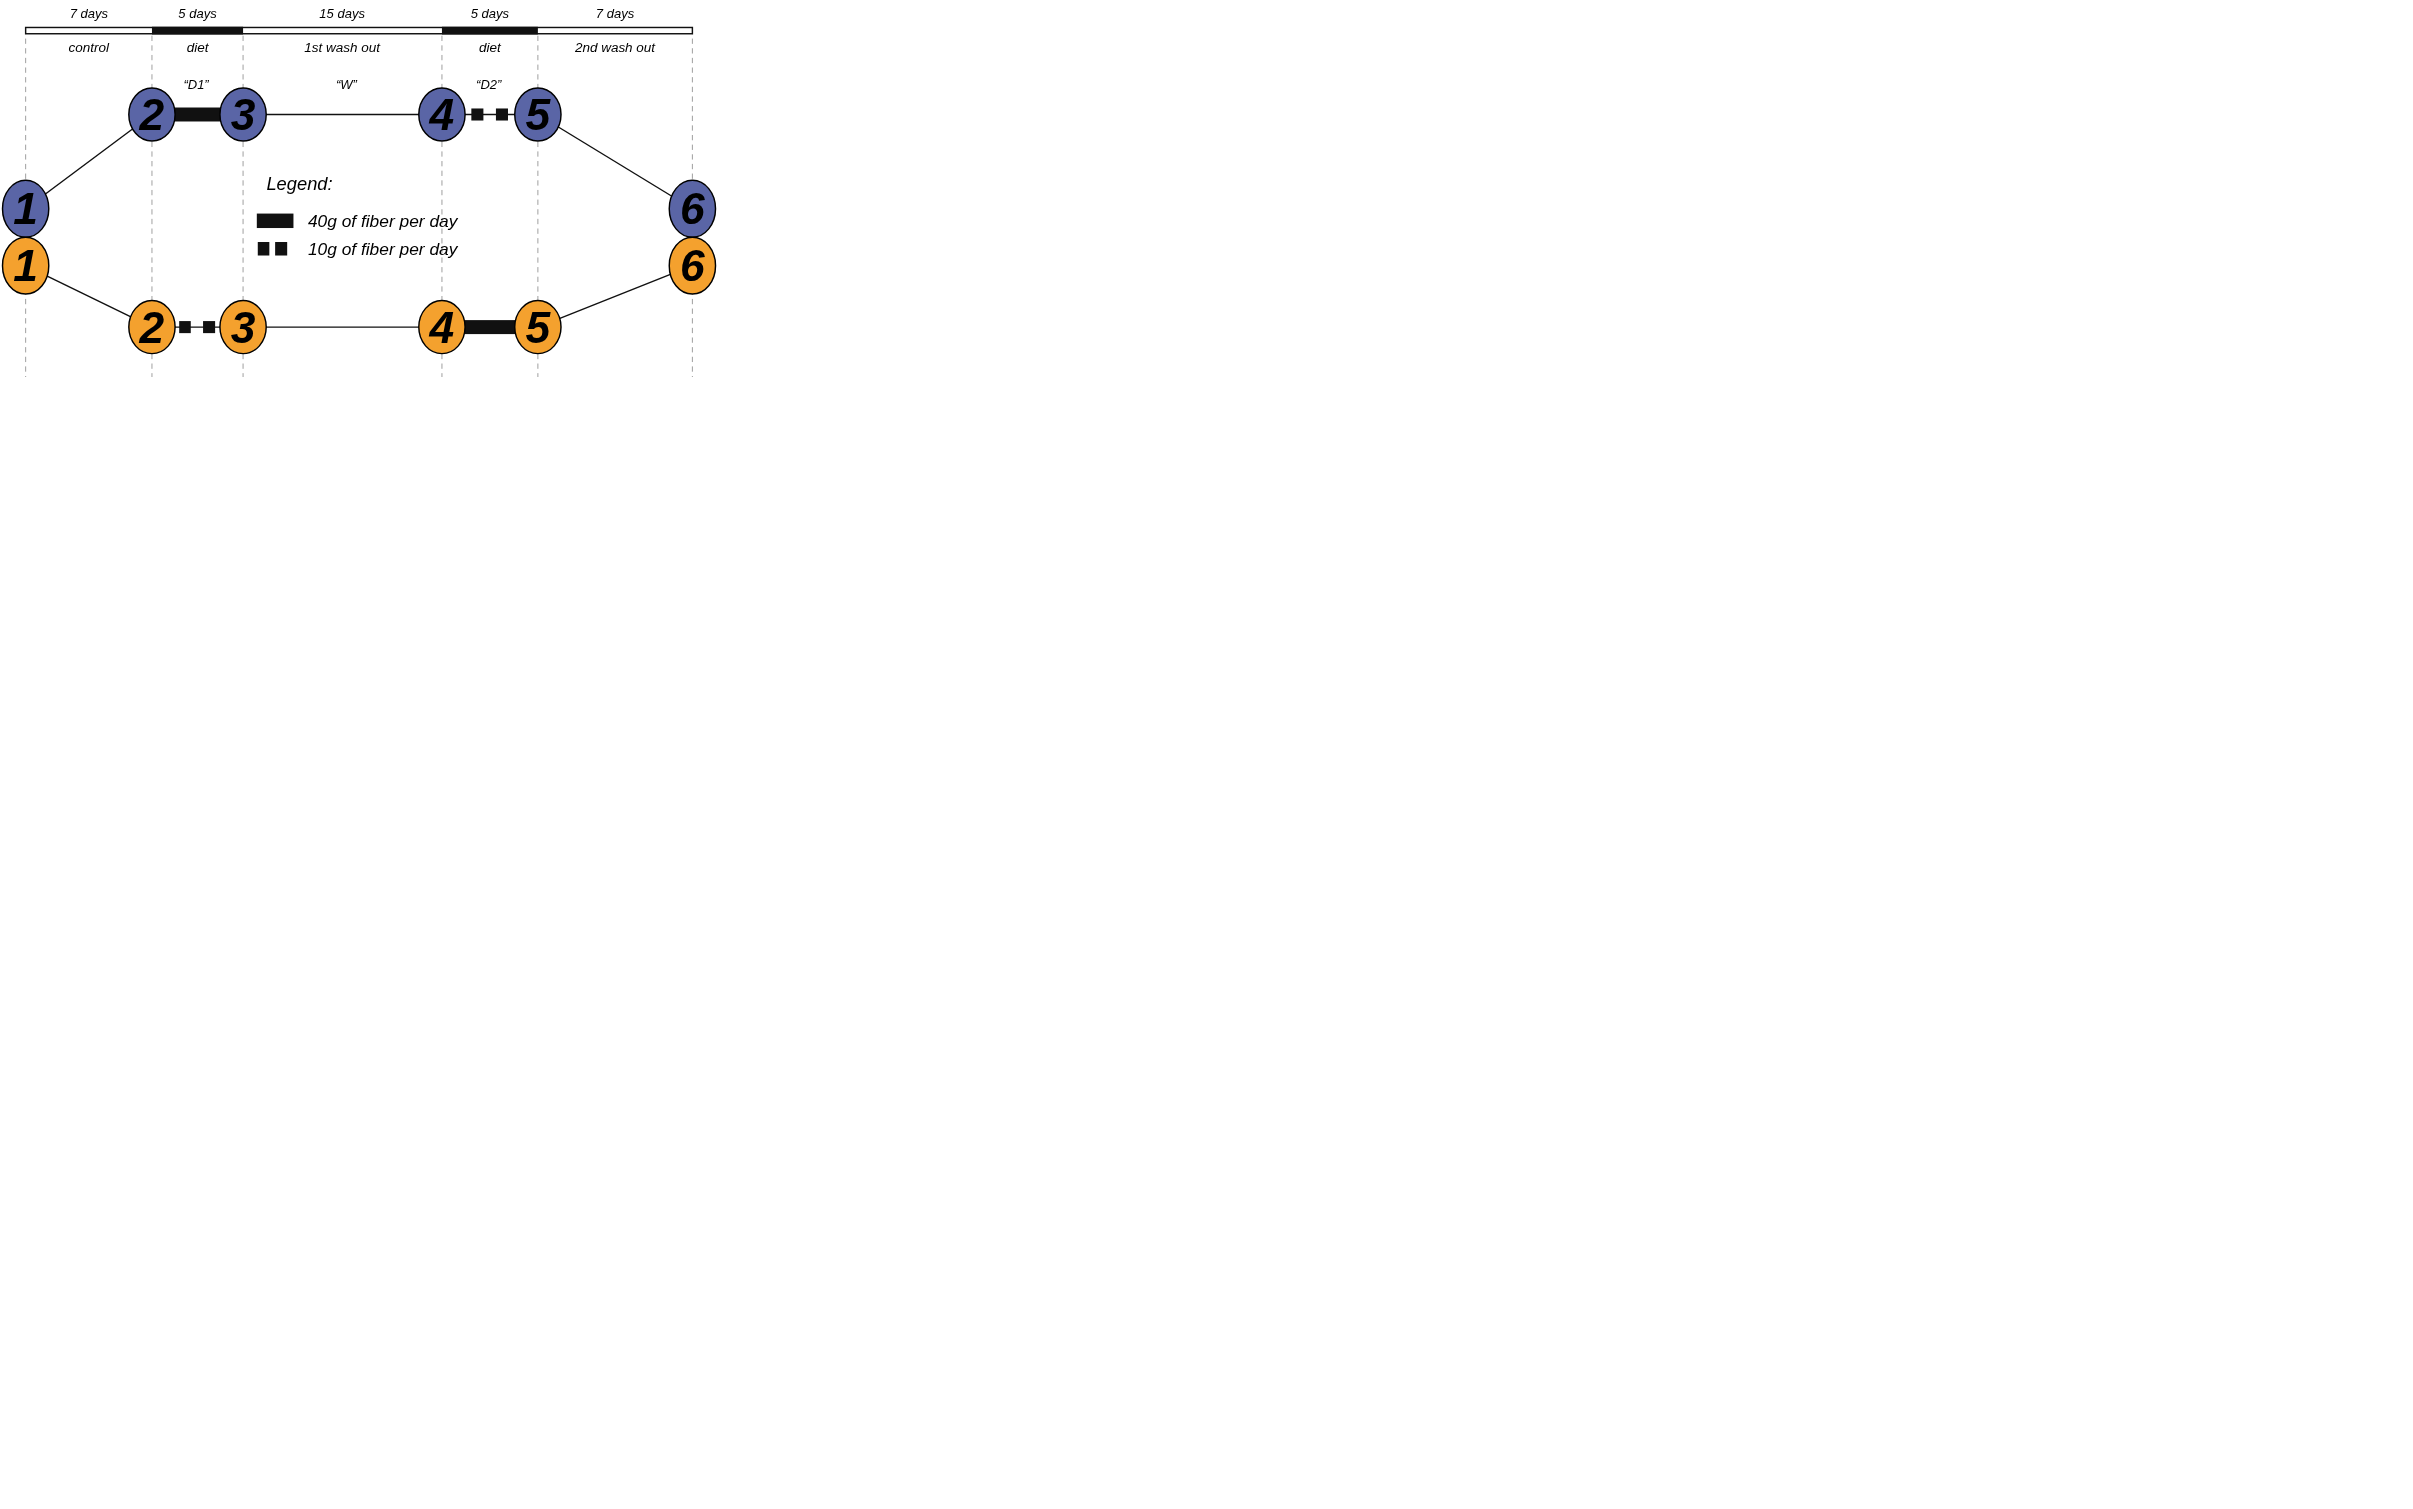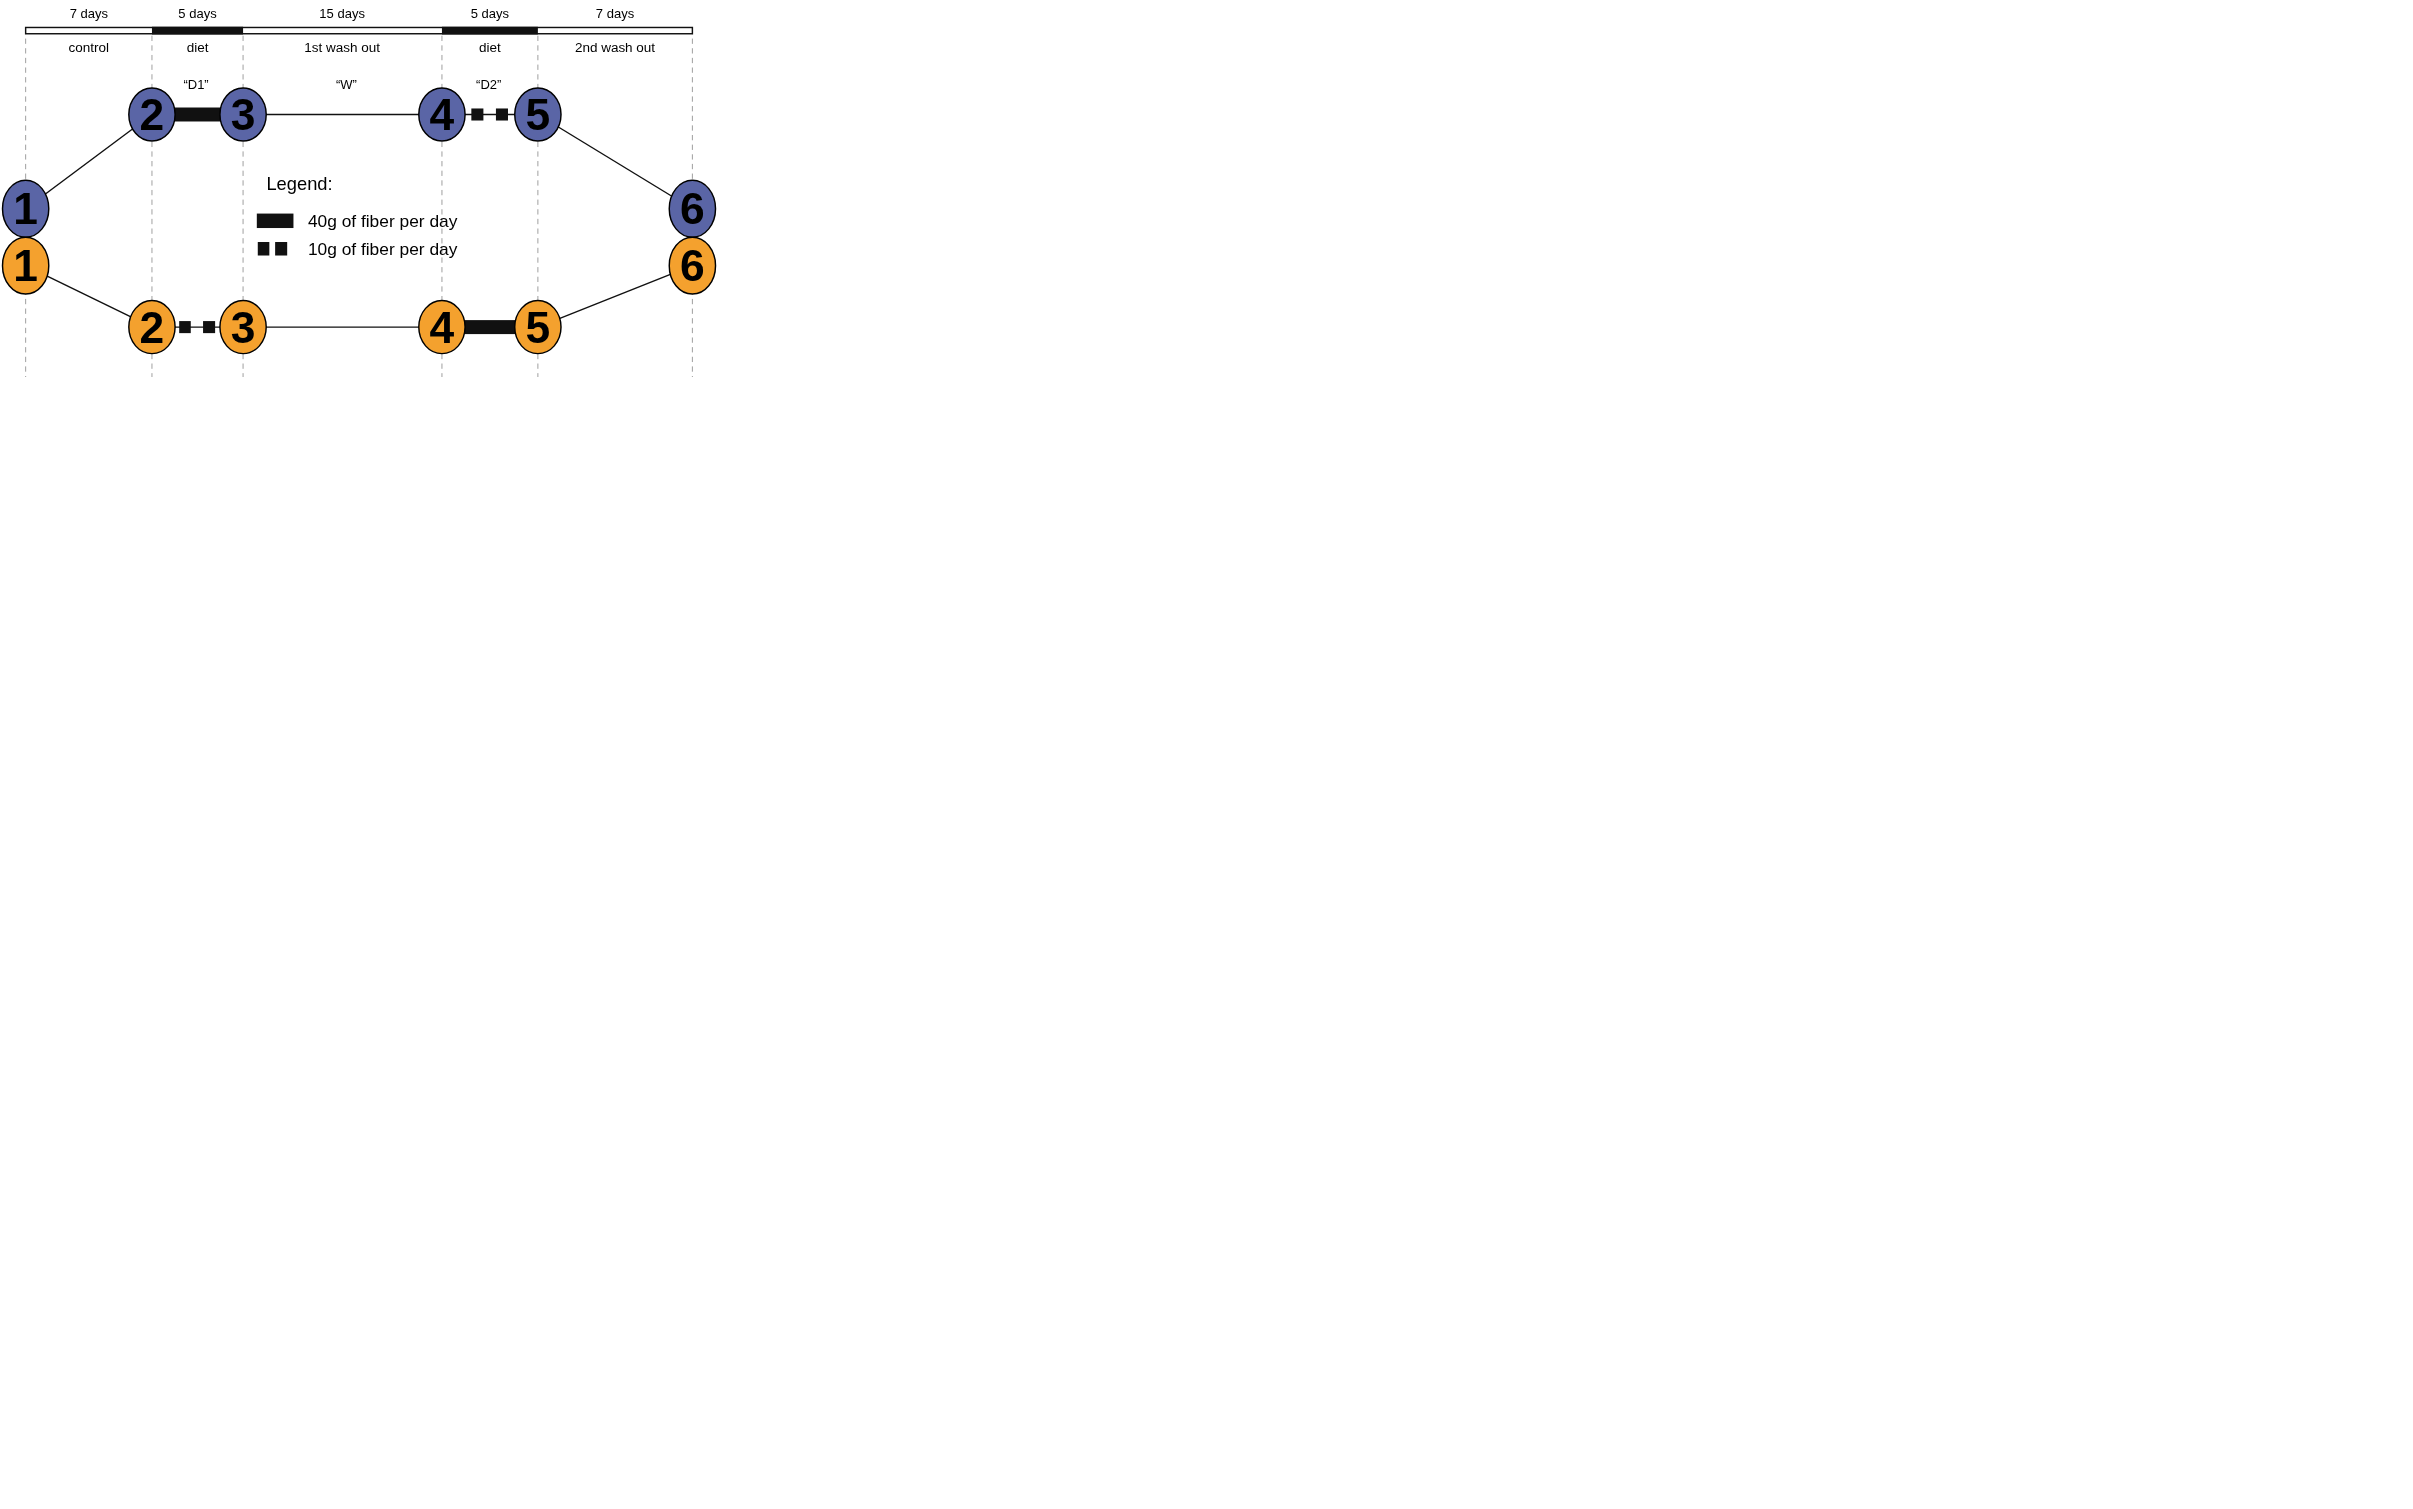--- a/index.html
+++ b/index.html
@@ -2,20 +2,21 @@
 <html style="font-size:7.7px"><head>
 <meta charset="utf-8">
 <style>
   html,body{margin:0;padding:0;background:#ffffff;}
   .figure-wrap{
     position:relative;
     width:719px;height:377px;
     background:#ffffff;
     font-family:"Liberation Sans", sans-serif;
     overflow:hidden;
+    font-style:italic;
   }
   svg{display:block;}
   text{
     font-family:"Liberation Sans", sans-serif;
     fill:#000000;
   }
   .duration-label{font-size:27px;}
   .phase-label{font-size:28px;}
   .code-label{font-size:27px;}
   .node-num{font-size:92px;font-weight:bold;}

